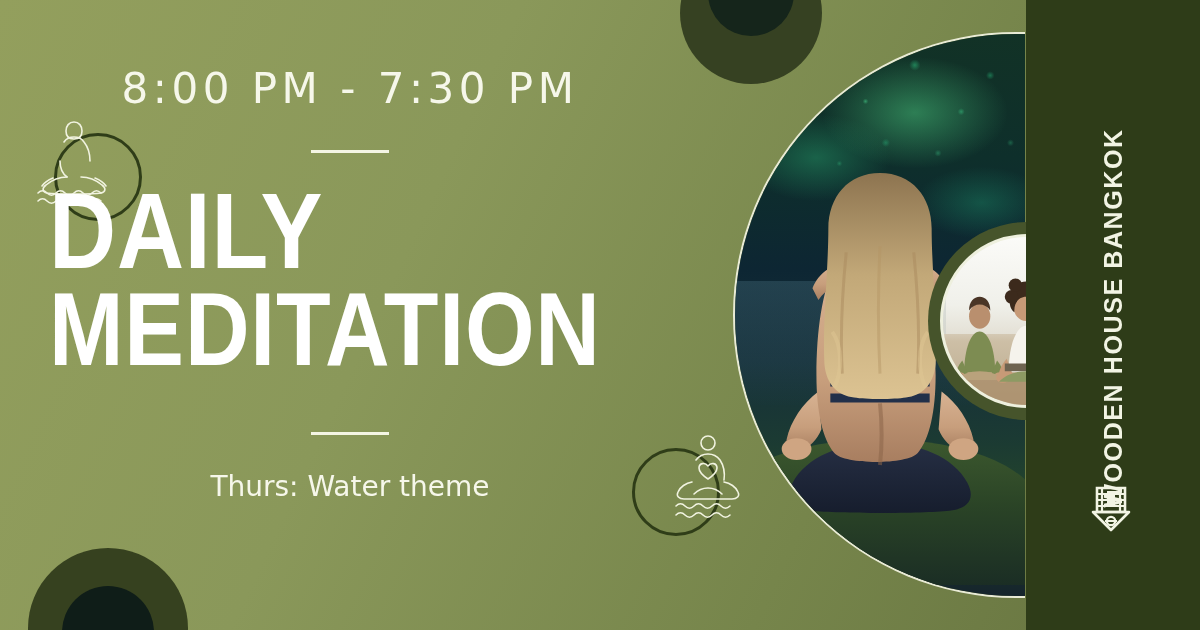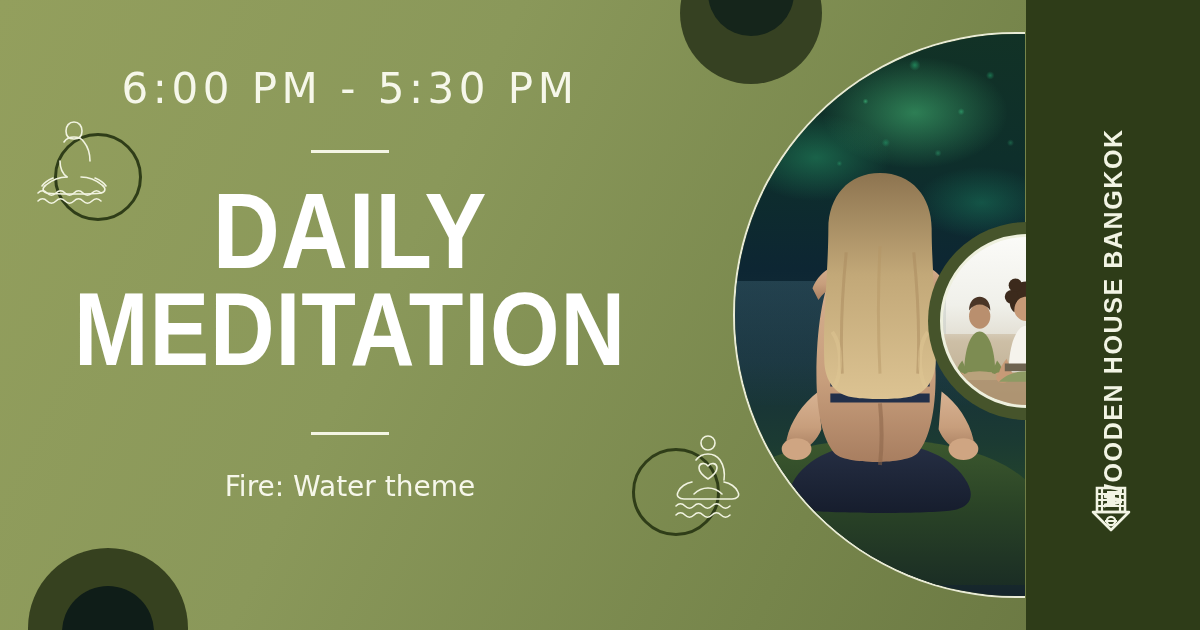--- a/index.html
+++ b/index.html
@@ -37,21 +37,21 @@
   }
   .time-text{
     color:#f6f7ea;font-size:42px;letter-spacing:4.5px;
     font-weight:400;line-height:1;white-space:nowrap;
     font-family:"DejaVu Sans",sans-serif;
   }
   .divider{
     width:78px;height:3px;background:#f4f5e4;margin-top:40px;
   }
   .title-block{
-    margin-top:28px;text-align:center;width:100%;
+    margin-top:28px;width:100%;
   }
   .title-line{
     color:#ffffff;font-weight:700;
     font-family:"Liberation Sans","DejaVu Sans",sans-serif;
     font-size:108px;line-height:0.93;letter-spacing:1px;
     transform:scaleX(0.86);transform-origin:center center;
     white-space:nowrap;
   }
   .title-line.l2{font-size:104px;}
   .divider2{
@@ -183,29 +183,29 @@
       <path d="M28 28c3-4 7-6 12-6s9 2 12 6c4 6 5 13 4 20"></path>
       <path d="M40 34c-3-4-9-3-9 2 0 5 9 11 9 11s9-6 9-11c0-5-6-6-9-2z"></path>
       <path d="M24 50c-6 1-12 5-14 10-2 4 1 7 6 7h48c5 0 8-3 6-7-2-5-8-9-14-10"></path>
       <path d="M26 62c4-4 10-6 14-6s10 2 14 6"></path>
       <path d="M8 74c3-3 6-3 9 0s6 3 9 0 6-3 9 0 6 3 9 0 6-3 9 0 6 3 9 0"></path>
       <path d="M8 83c3-3 6-3 9 0s6 3 9 0 6-3 9 0 6 3 9 0 6-3 9 0 6 3 9 0"></path>
     </svg>
   </div>
 
   <div class="left-col">
-    <div class="time-text">6:00 PM - 5:30 PM</div>
+    <div class="time-text">8:00 PM - 7:30 PM</div>
     <div class="divider"></div>
     <div class="title-block">
       <div class="title-line l1">DAILY</div>
       <div class="title-line l2">MEDITATION</div>
     </div>
     <div class="divider2"></div>
     <div class="theme-block">
-      <div>Fire: Water theme</div>
+      <div>Thurs: Water theme</div>
     </div>
   </div>
 
   <div class="photo-main">
     <div class="scene"></div>
     <div class="foliage"></div>
     <div class="water-band"></div>
     <div class="moss"></div>
     <svg class="woman" viewBox="0 0 292 566" preserveAspectRatio="xMidYMid slice">
       <defs>

